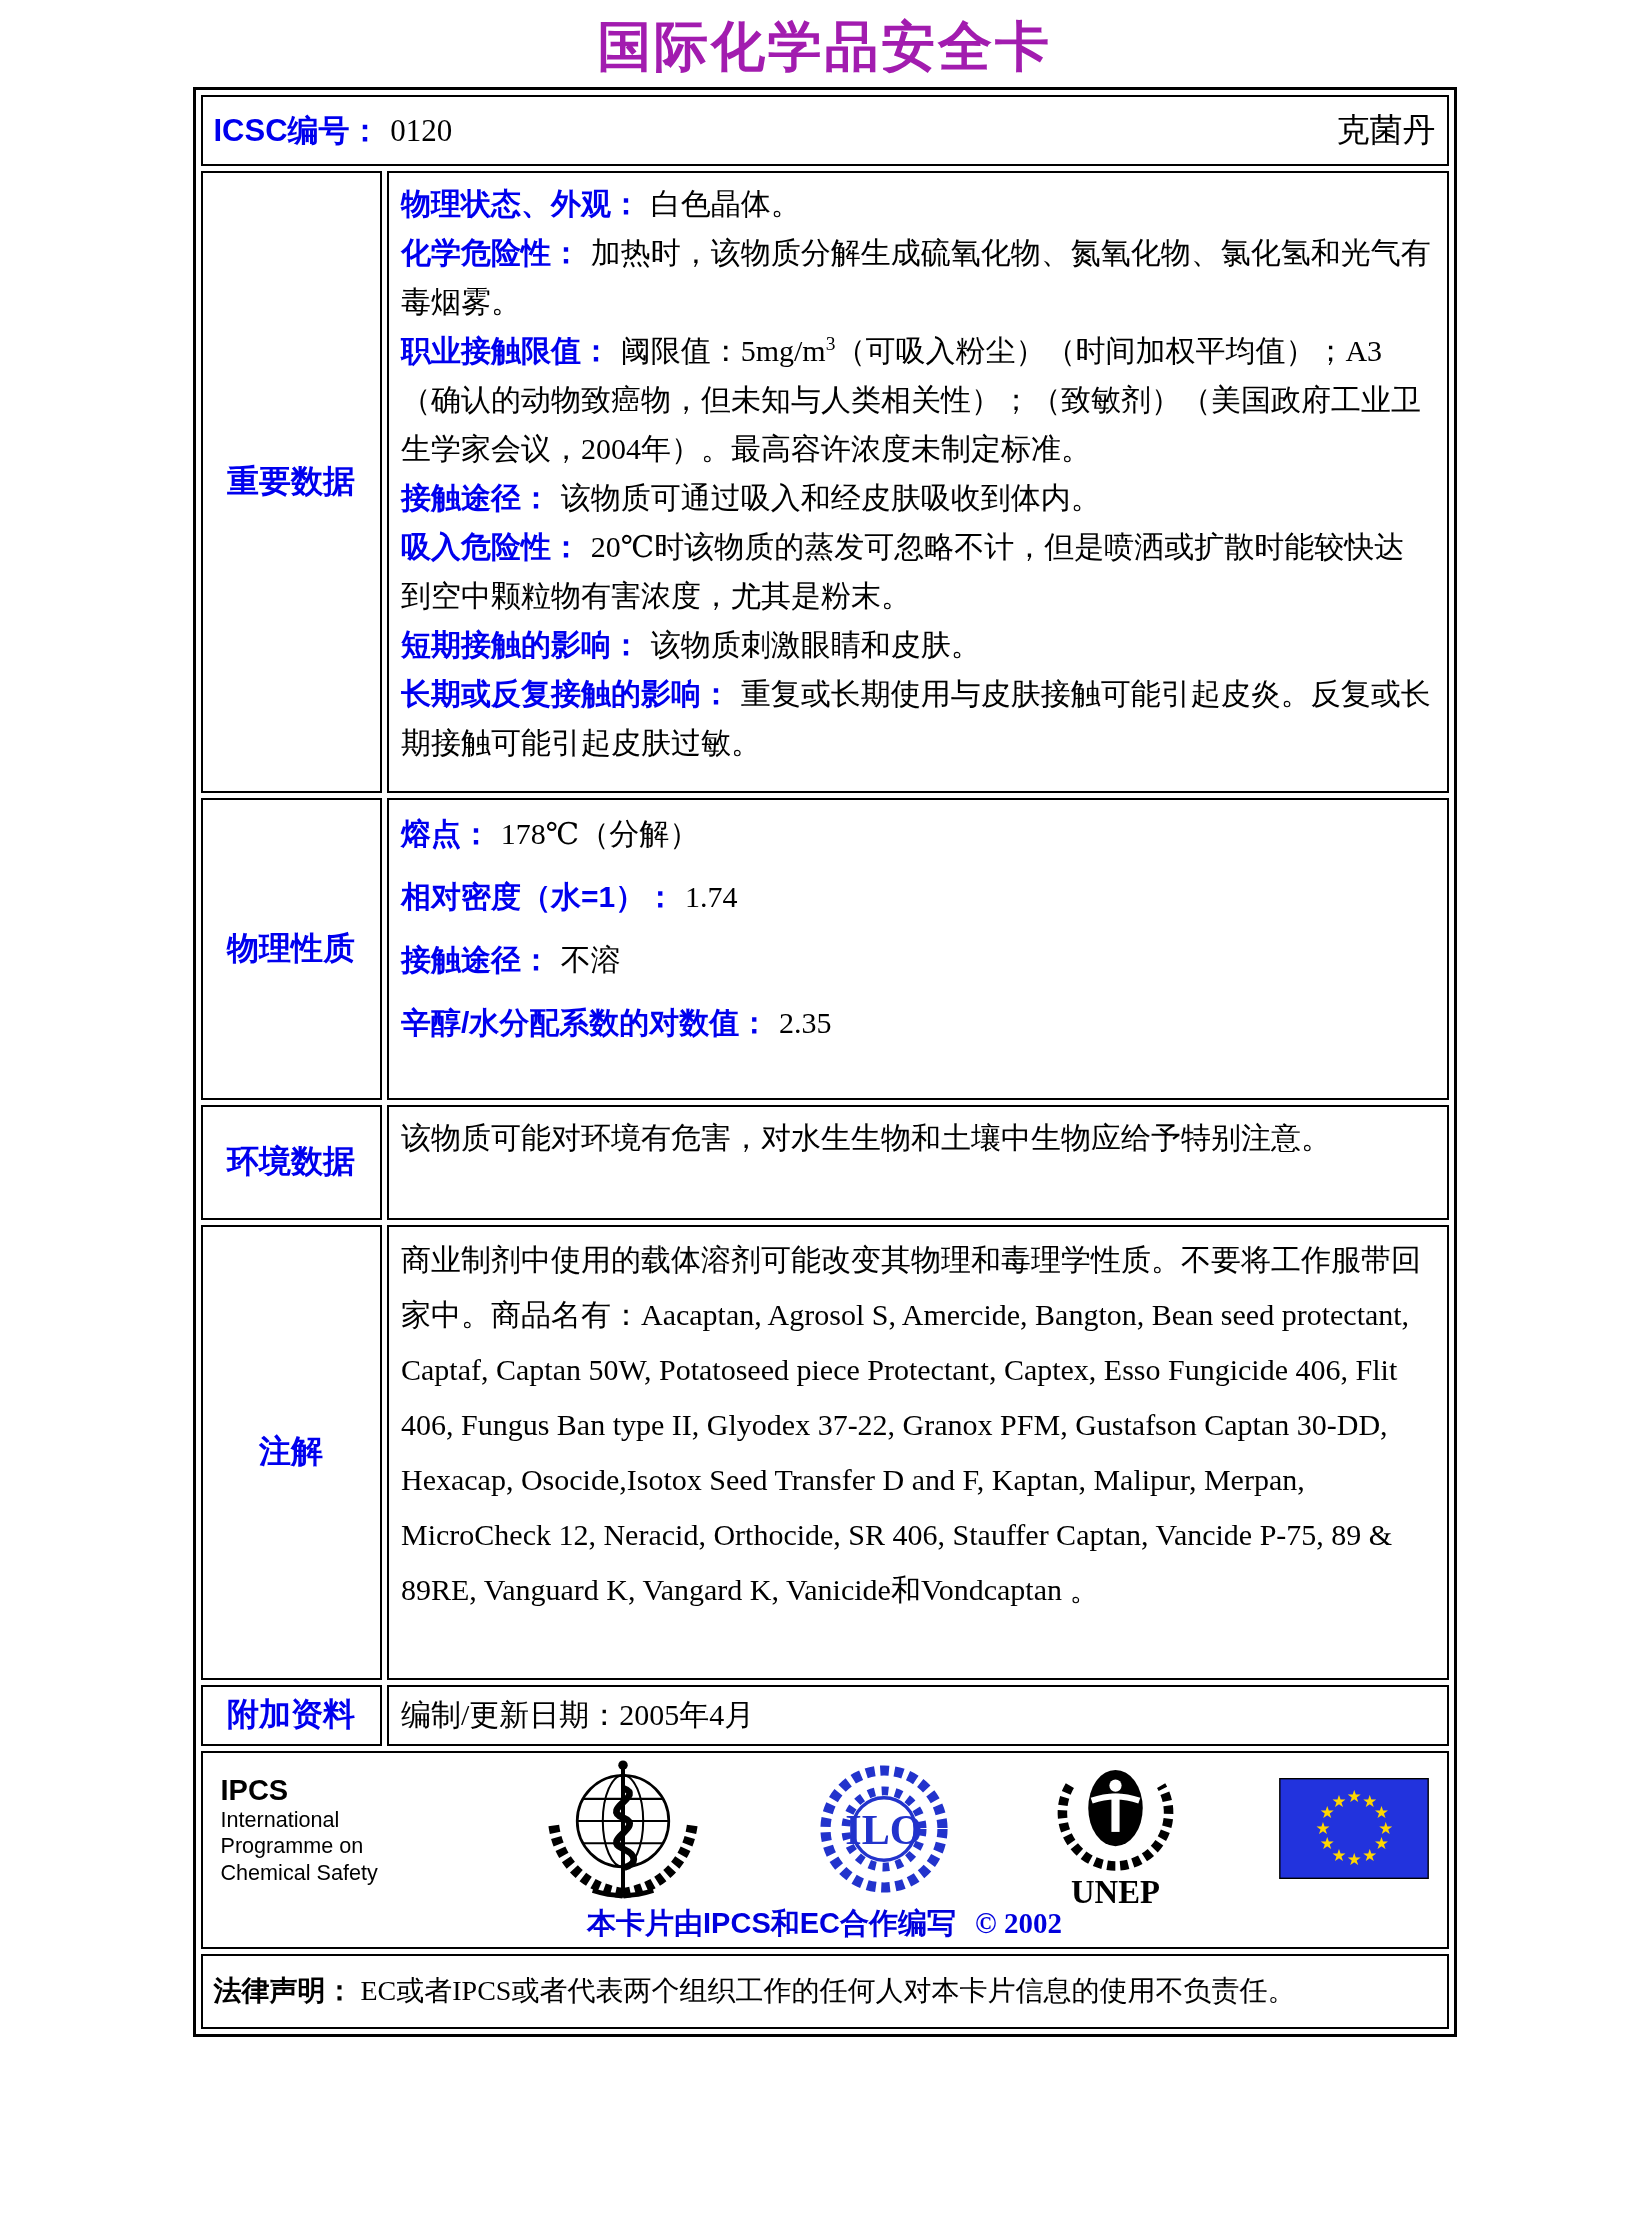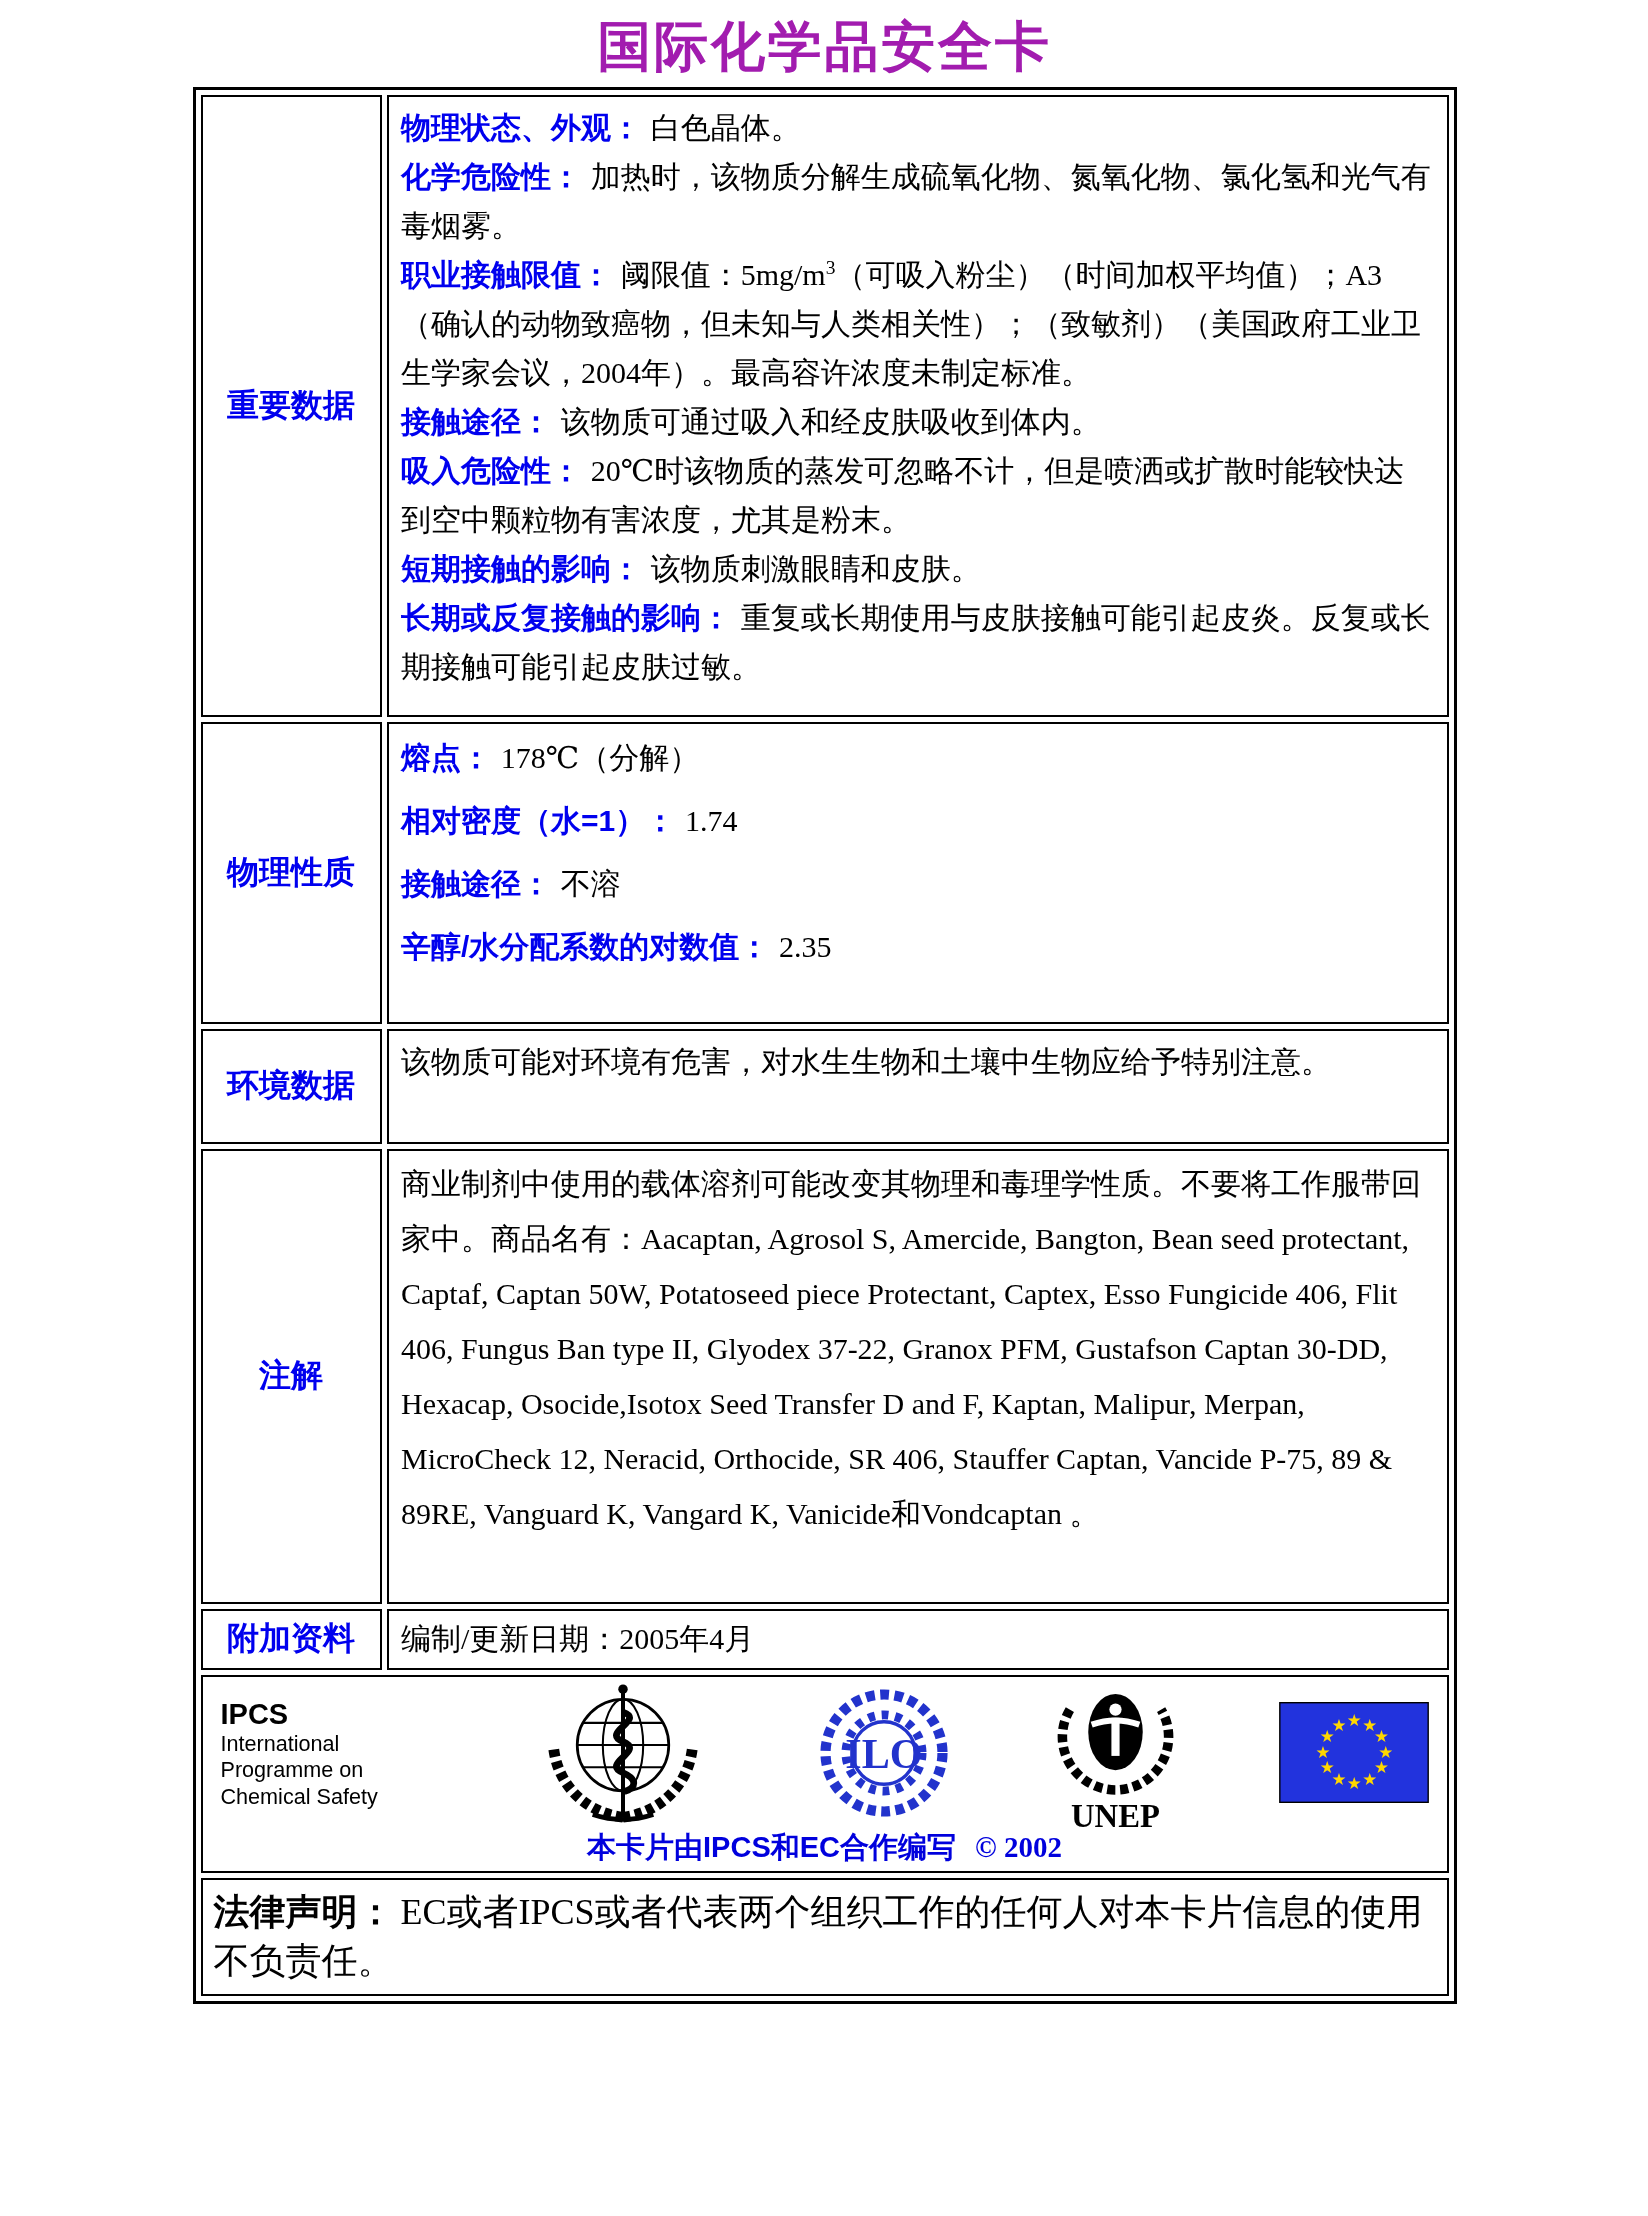--- a/index.html
+++ b/index.html
@@ -53,35 +53,45 @@
   .ipcs-block{font-family:Liberation Sans, sans-serif;width:209px;}
   .ipcs-title{font-weight:bold;font-size:29px;line-height:33px;}
   .ipcs-line{font-size:21.6px;line-height:26.5px;}
   .coop-caption{
     text-align:center;margin-top:2.8px;
     font-family:"Liberation Sans","DejaVu Sans",sans-serif;
     font-weight:bold;font-size:29px;color:#0000DD;
   }
   .coop-copy{font-family:"Liberation Serif",serif;font-weight:bold;margin-left:19px;}
   
-  td.legal{height:71px;vertical-align:middle;padding:8px 11px;font-size:36px;}
+  td.legal{height:71px;vertical-align:middle;padding:0 11px;font-size:28px;}
   .legal-label{
     font-family:"Liberation Sans","DejaVu Sans",sans-serif;
     font-weight:bold;color:#000;margin-right:7px;
   }
   svg text{font-family:"Liberation Serif","DejaVu Serif",serif;}
 </style>
 </head>
 <body>
 
 <div class="page-title">国际化学品安全卡</div>
 
 <table class="card">
 
   <tbody>
+      <tr>
+    <td class="hdr" colspan="2">
+      <div class="hdr-flex">
+        <div>
+          <span class="icsc-label">ICSC编号：</span><span class="icsc-number">0120</span>
+        </div>
+        <span class="chem-name">克菌丹</span>
+      </div>
+    </td>
+  </tr>
 
   <tr>
     <td class="rowlabel">重要数据</td>
     <td class="content imp">
       <div class="item">
         <span class="lbl">物理状态、外观：</span><span class="val">白色晶体。</span>
       </div>
       <div class="item">
         <span class="lbl">化学危险性：</span><span class="val">加热时，该物质分解生成硫氧化物、氮氧化物、氯化氢和光气有毒烟雾。</span>
       </div>

